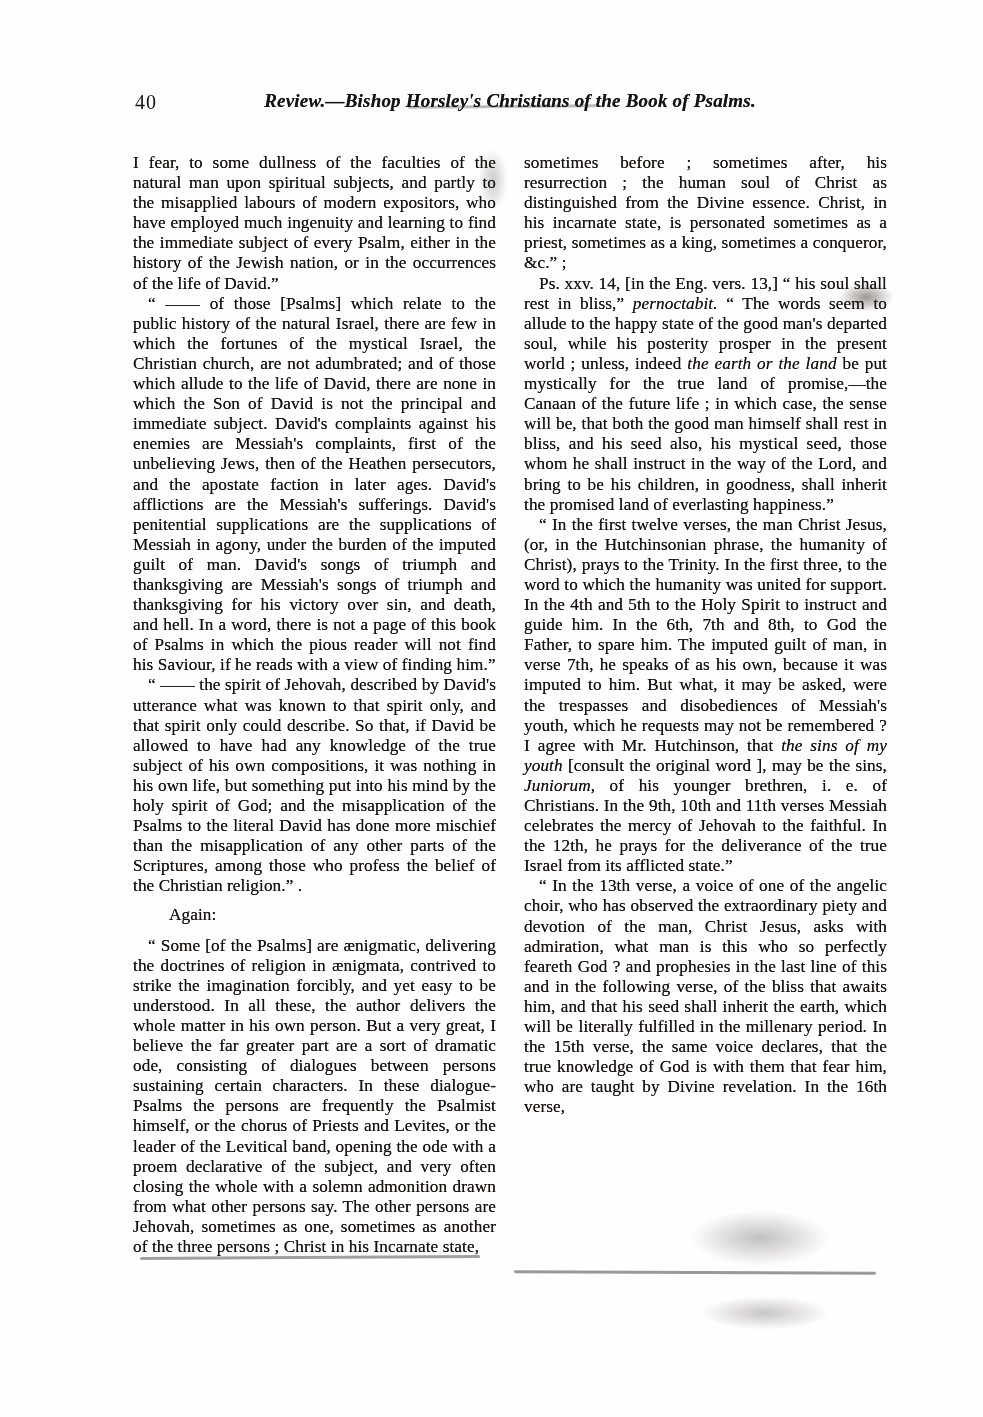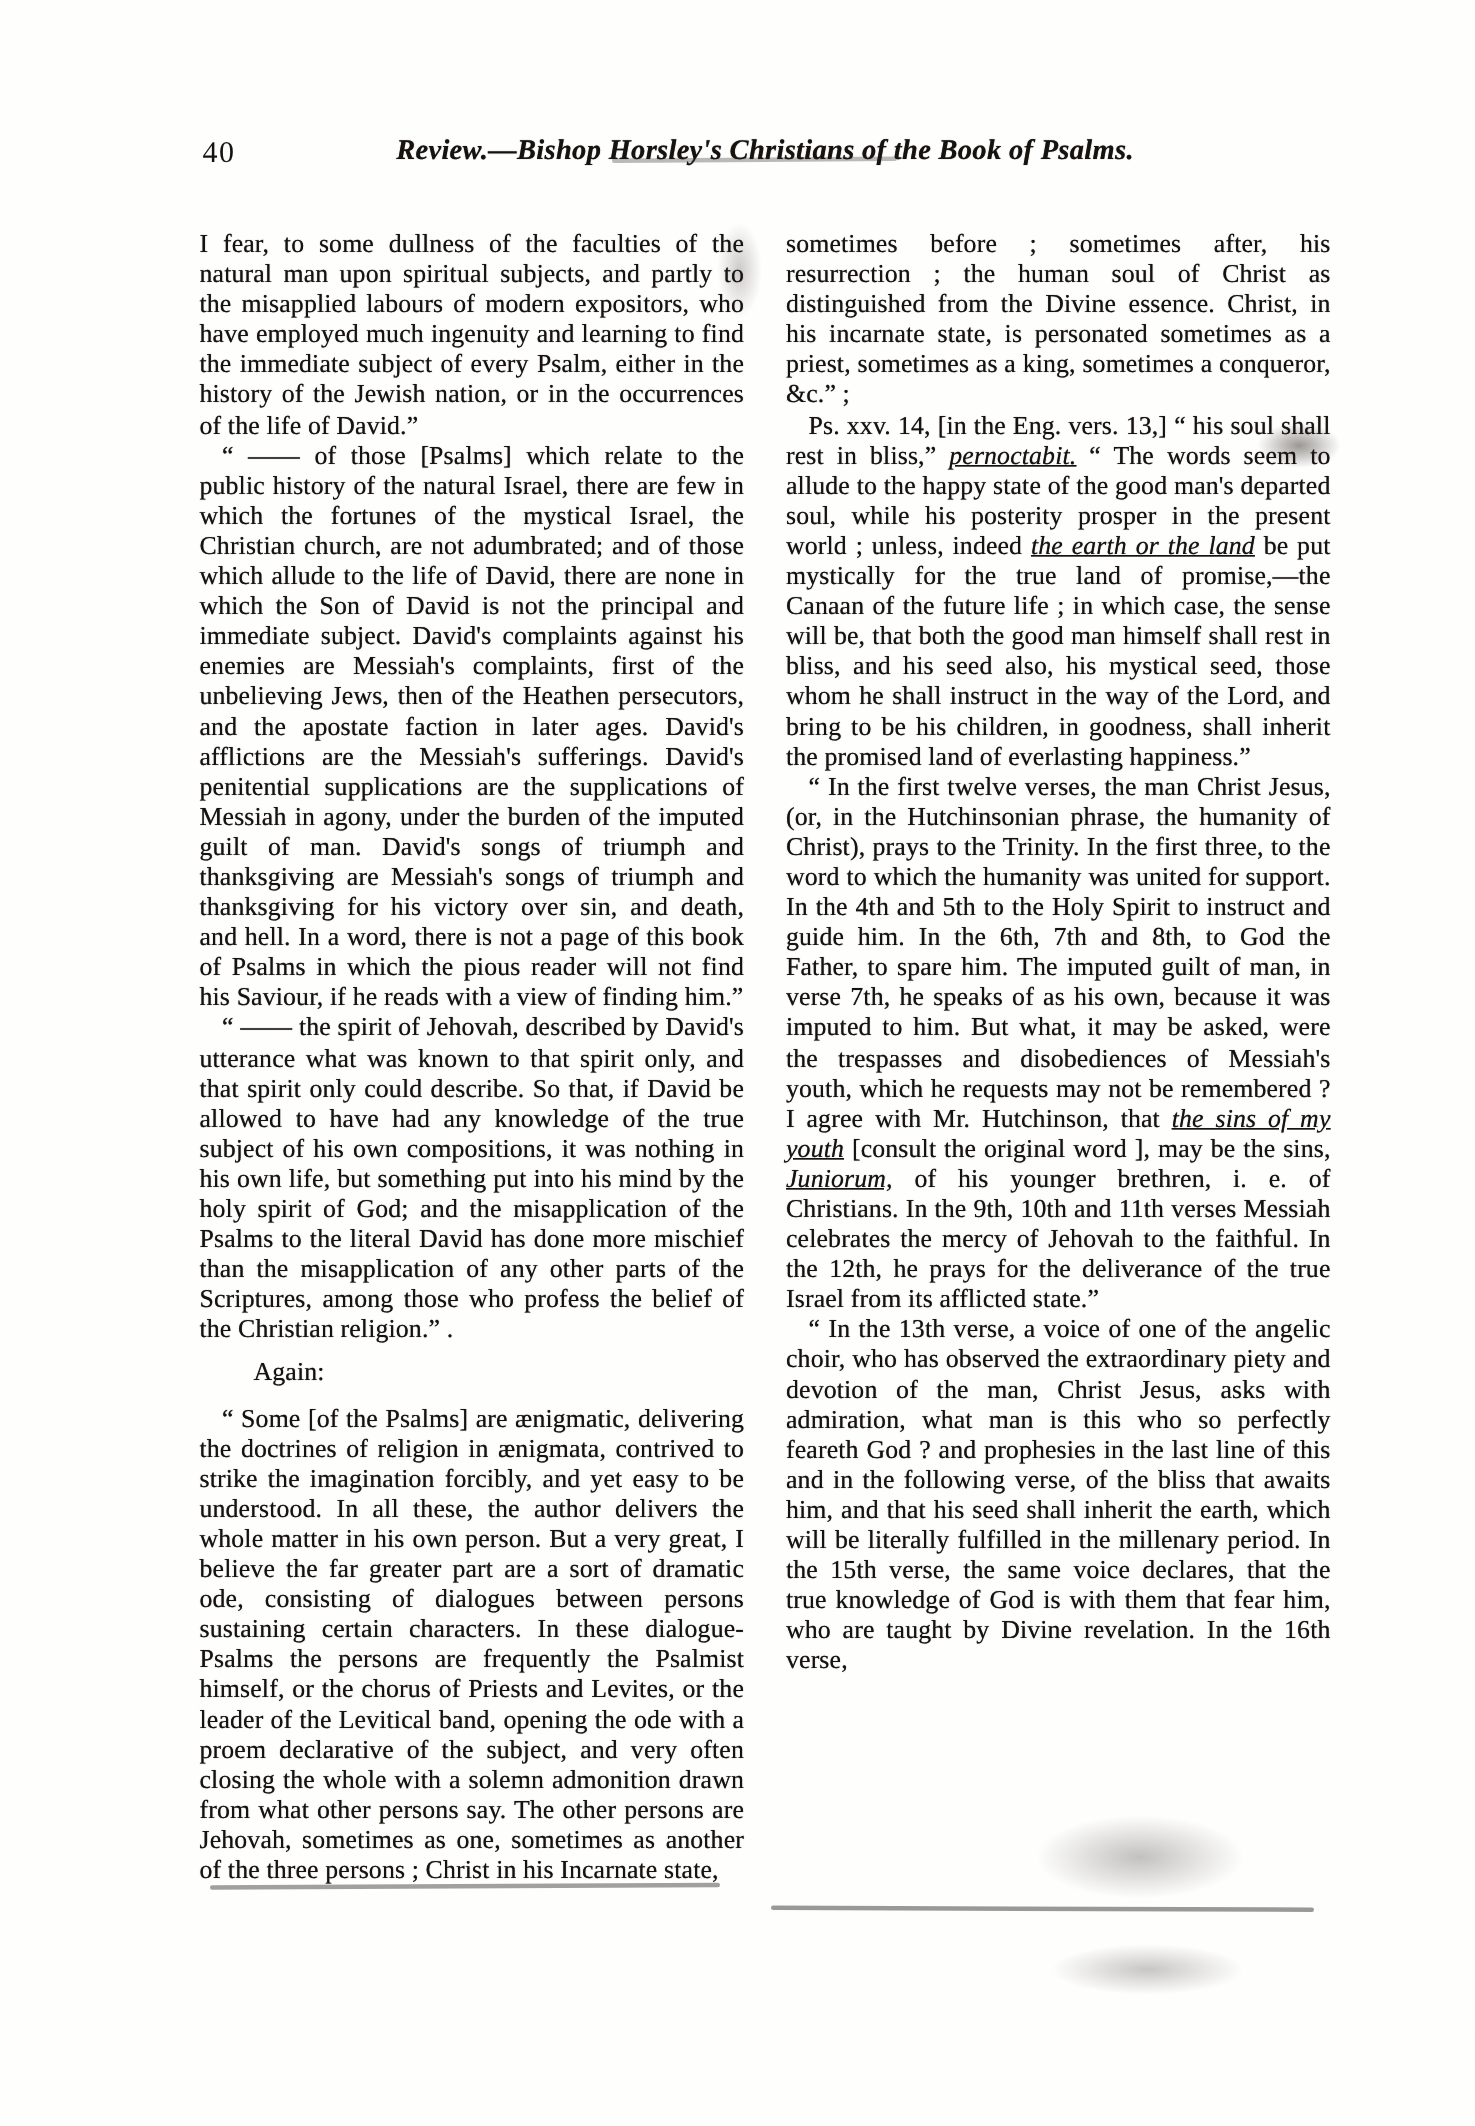--- a/index.html
+++ b/index.html
@@ -55,21 +55,21 @@
     letter-spacing: 0.1px;
     text-shadow: 0 0 0.55px rgba(25,20,14,0.8);
   }
   .col p { margin: 0; }
   .col p.indent { text-indent: 15px; }
   .col p.again {
     text-indent: 36px;
     margin: 9px 0 10px 0;
     text-align: left;
   }
-  .it { font-style: italic; text-decoration: underline; }
+  .it { font-style: italic; }
   
   .streak {
     position: absolute;
     background: #241f19;
     height: 2.5px;
     border-radius: 2px;
   }
   .blot {
     position: absolute;
     background: radial-gradient(ellipse at center, rgba(35,28,20,0.45) 0%, rgba(35,28,20,0) 70%);

